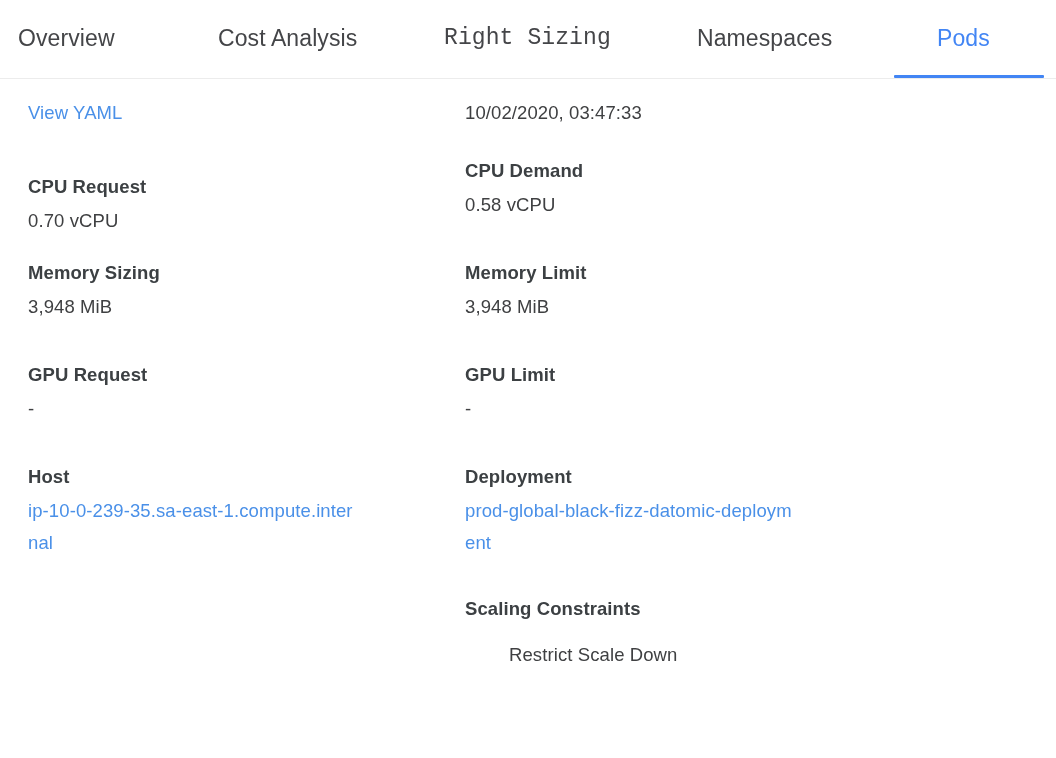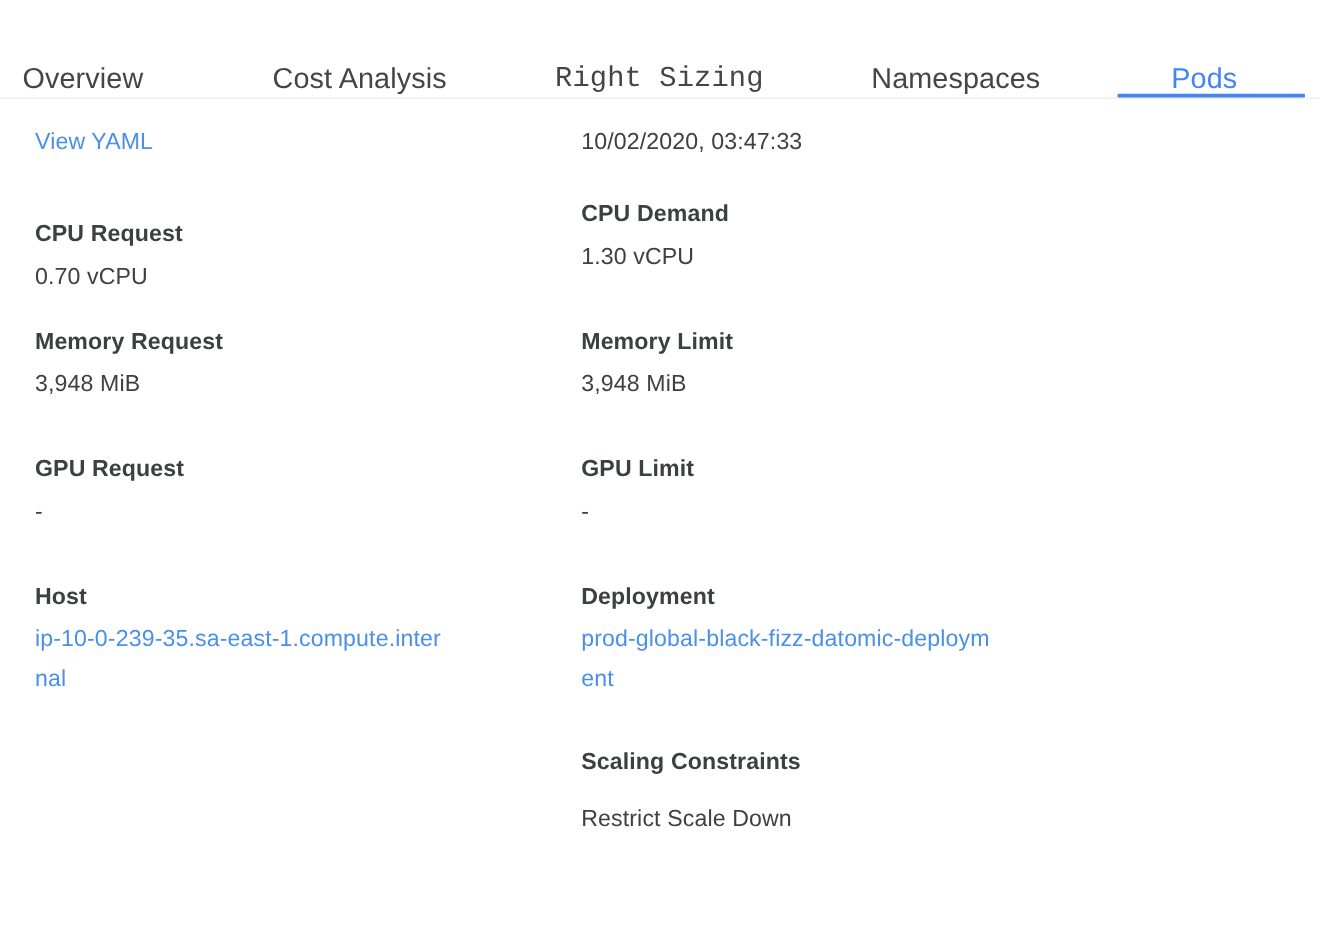--- a/index.html
+++ b/index.html
@@ -28,21 +28,21 @@
   }
   .tabs {
     position: relative;
     height: 100%;
   }
   .tab {
     position: absolute;
     top: 0;
     height: 76px;
     display: flex;
-    align-items: flex-end;
+    align-items: center;
     font-size: 23px;
     font-weight: 400;
     color: #444548;
     letter-spacing: 0.1px;
     cursor: pointer;
     user-select: none;
     white-space: nowrap;
   }
   .tab.active {
     color: #4285f4;
@@ -151,21 +151,21 @@
     <div class="field" style="top:18px;">
       <a class="link" href="#">View YAML</a>
     </div>
 
     <div class="field" style="top:96px;">
       <div class="field-label">CPU Request</div>
       <div class="field-value">0.70 vCPU</div>
     </div>
 
     <div class="field" style="top:182px;">
-      <div class="field-label">Memory Request</div>
+      <div class="field-label">Memory Sizing</div>
       <div class="field-value">3,948 MiB</div>
     </div>
 
     <div class="field" style="top:284px;">
       <div class="field-label">GPU Request</div>
       <div class="field-value">-</div>
     </div>
 
     <div class="field" style="top:386px;">
       <div class="field-label">Host</div>
@@ -174,36 +174,36 @@
   </div>
 
   <div class="col col-right">
 
     <div class="field" style="top:18px;">
       <div class="field-value">10/02/2020, 03:47:33</div>
     </div>
 
     <div class="field" style="top:80px;">
       <div class="field-label">CPU Demand</div>
-      <div class="field-value">1.30 vCPU</div>
+      <div class="field-value">0.58 vCPU</div>
     </div>
 
     <div class="field" style="top:182px;">
       <div class="field-label">Memory Limit</div>
       <div class="field-value">3,948 MiB</div>
     </div>
 
     <div class="field" style="top:284px;">
       <div class="field-label">GPU Limit</div>
       <div class="field-value">-</div>
     </div>
 
     <div class="field" style="top:386px;">
       <div class="field-label">Deployment</div>
       <a class="link wrap" href="#">prod-global-black-fizz-datomic-deployment</a>
     </div>
 
     <div class="field" style="top:518px;">
       <div class="field-label">Scaling Constraints</div>
-      <div class="constraint-line" style="margin-top:22px;">Restrict Scale Down</div>
+      <div class="constraint-line" style="margin-top:22px;margin-left:44px;">Restrict Scale Down</div>
     </div>
   </div>
 </div>
 
 </body></html>

